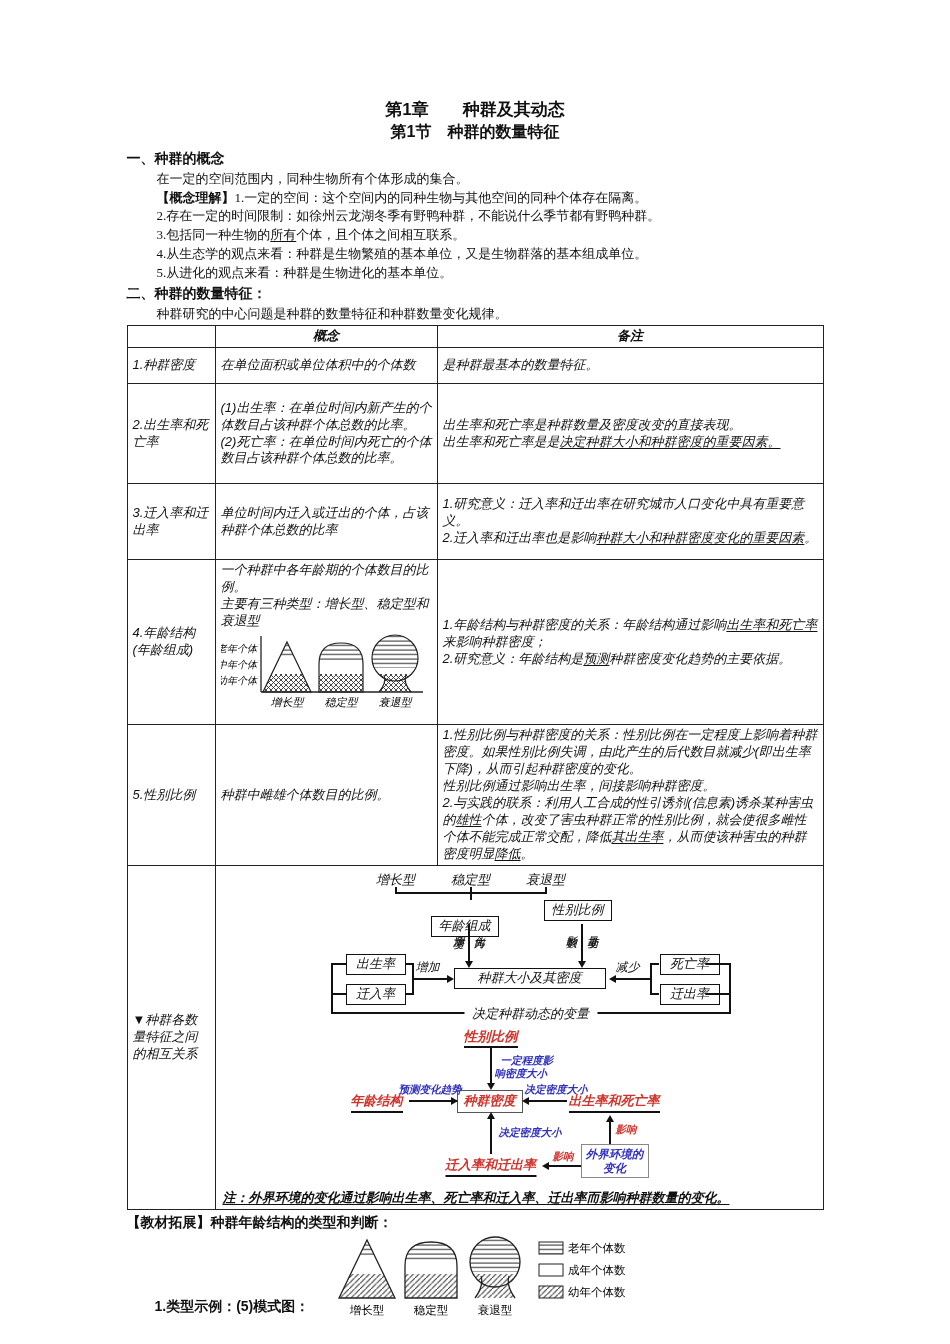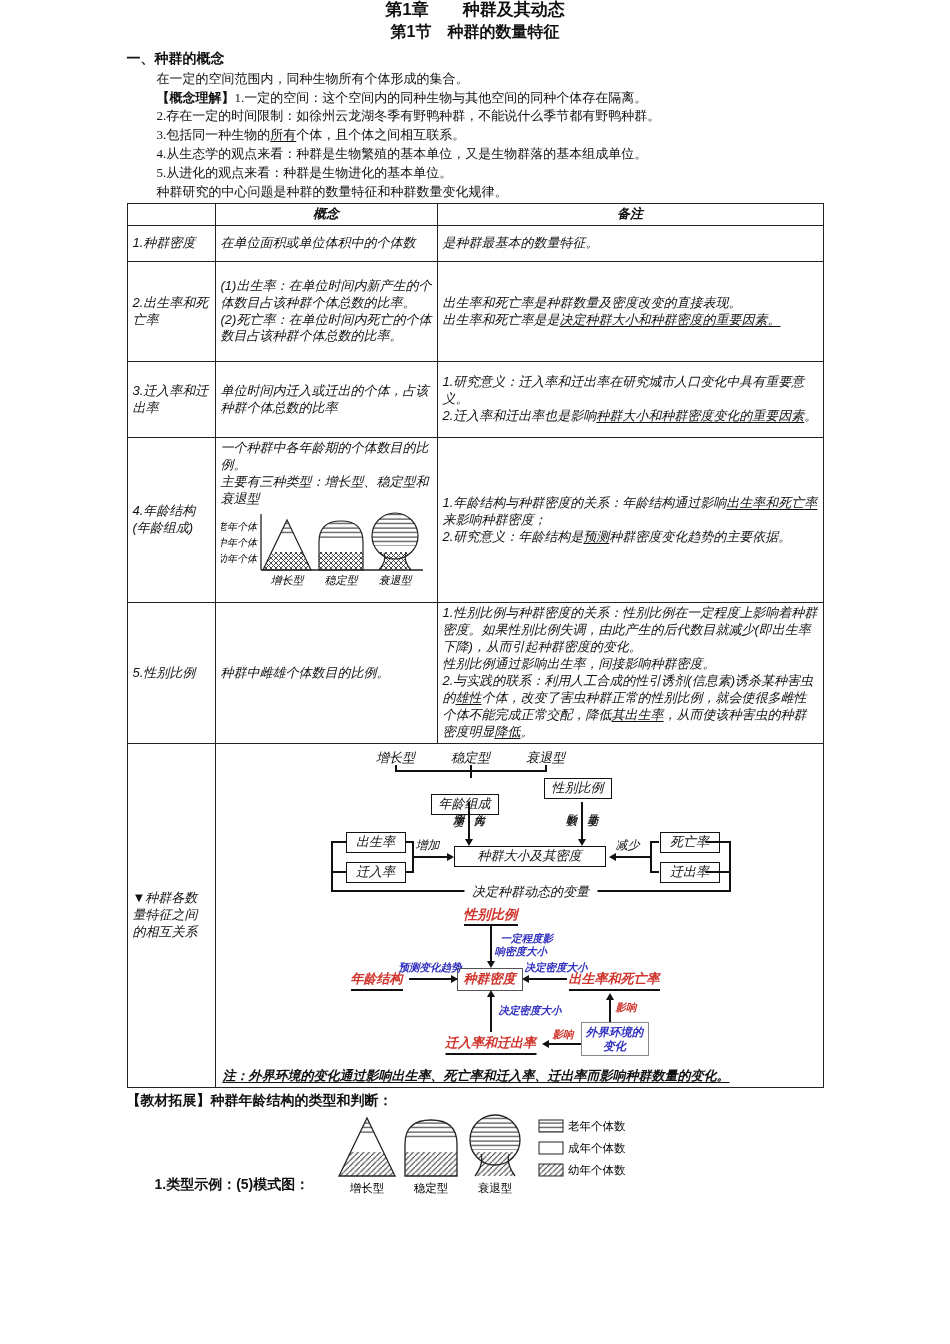--- a/index.html
+++ b/index.html
@@ -3,21 +3,21 @@
 <meta charset="utf-8">
 <style>
   html,body{margin:0;padding:0;}
   body{
     width:950px;height:1344px;background:#fff;color:#111;
     font-family:"Liberation Sans","DejaVu Sans",sans-serif;
     overflow:hidden;
   }
   .u{text-decoration:underline;text-underline-offset:2px;}
   .b{font-weight:bold;}
-  .doc{width:697px;margin:0 auto;font-size:13px;}
+  .doc{width:697px;margin:0 auto;padding-top:100px;font-size:13px;}
   .title{text-align:center;font-size:17px;font-weight:bold;margin:0;line-height:1.2;}
   .subtitle{text-align:center;font-size:16px;font-weight:bold;margin:2px 0 8px;line-height:1.2;}
   .h-sec{font-size:14px;font-weight:bold;margin:3px 0 2px;}
   .ind{margin-left:30px;line-height:1.38;}
   .kai{font-family:"Liberation Serif","DejaVu Serif",serif;}
   .p{margin:0 0 1px 0;}
 
   table.main{border-collapse:collapse;width:100%;margin-top:2px;table-layout:fixed;}
   table.main td{border:1.5px solid #222;padding:2px 5px;vertical-align:middle;line-height:1.3;font-size:13px;font-style:italic;}
   td.hd{text-align:center;font-weight:bold;padding:0;line-height:1.25;}
@@ -66,20 +66,21 @@
   <div class="h-sec">一、种群的概念</div>
   <div class="ind">
     <p class="p">在一定的空间范围内，同种生物所有个体形成的集合。</p>
     <p class="p kai"><span class="b">【概念理解】</span><span>1.一定的空间：这个空间内的同种生物与其他空间的同种个体存在隔离。</span></p>
     <p class="p kai">2.存在一定的时间限制：如徐州云龙湖冬季有野鸭种群，不能说什么季节都有野鸭种群。</p>
     <p class="p kai"><span>3.包括同一种生物的</span><span class="u">所有</span><span>个体，且个体之间相互联系。</span></p>
     <p class="p kai">4.从生态学的观点来看：种群是生物繁殖的基本单位，又是生物群落的基本组成单位。</p>
     <p class="p kai">5.从进化的观点来看：种群是生物进化的基本单位。</p>
   </div>
 
+  <div class="h-sec">二、种群的数量特征：</div>
   <div class="ind">
       <p class="p">种群研究的中心问题是种群的数量特征和种群数量变化规律。</p>
     </div>
 
   <table class="main">
     <colgroup>
         <col class="c1">
         <col class="c2">
         <col class="c3">
       </colgroup>

